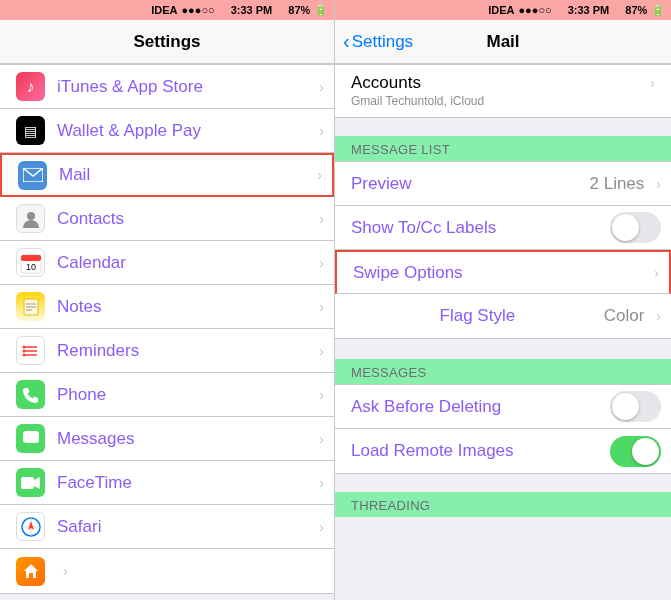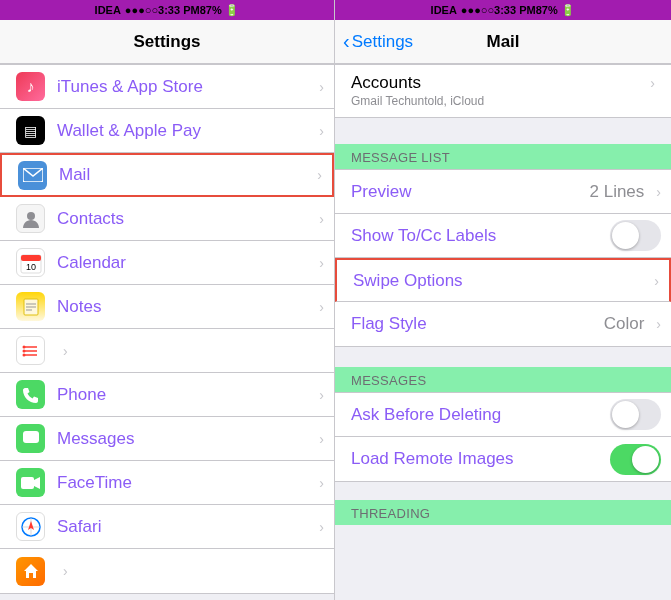--- a/index.html
+++ b/index.html
@@ -8,28 +8,29 @@
       height: 600px;
       font-family: -apple-system, 'Helvetica Neue', sans-serif;
       display: flex;
       overflow: hidden;
       background: #efeff4;
     }
 
     
     .status-bar {
       height: 20px;
-      background: #a21caf;
+      background: #fca5a5;
       display: flex;
       align-items: center;
-      justify-content: center;
+      justify-content: flex-end;
       padding: 0 6px;
       font-size: 11px;
       font-weight: 600;
       color: #000;
+      gap: 16px;
     }
     .status-bar-left { display: flex; align-items: center; gap: 4px; }
     .status-bar-right { display: flex; align-items: center; gap: 4px; }
 
     
     .nav-bar {
       height: 44px;
       background: #f8f8f8;
       border-bottom: 1px solid #c8c7cc;
       display: flex;
@@ -254,20 +255,21 @@
               <div class="list-cell-icon icon-reminders" style="background: rgb(255, 255, 255); border: 1px solid rgb(221, 221, 221);">
                 <svg width="18" height="18" viewBox="0 0 18 18">
                   <line x1="3" y1="5" x2="15" y2="5" stroke="#ff3b30" stroke-width="1.5"></line>
                   <line x1="3" y1="9" x2="15" y2="9" stroke="#ff3b30" stroke-width="1.5"></line>
                   <line x1="3" y1="13" x2="15" y2="13" stroke="#ff3b30" stroke-width="1.5"></line>
                   <circle cx="2" cy="5" r="1.5" fill="#ff3b30"></circle>
                   <circle cx="2" cy="9" r="1.5" fill="#ff3b30"></circle>
                   <circle cx="2" cy="13" r="1.5" fill="#ff3b30"></circle>
                 </svg>
               </div>
+              <span class="list-cell-label">Reminders</span>
               <span class="list-cell-chevron">›</span>
             </div>
             <div class="list-cell">
               <div class="list-cell-icon icon-phone" style="background: rgb(76, 217, 100);">
                 <svg width="18" height="18" viewBox="0 0 18 18">
                   <path d="M3 2h3l1.5 4-2 1.5c1 2 3 4 5 5l1.5-2 4 1.5v3c0 1-1 2-2 2C7 17 1 11 1 4c0-1 1-2 2-2z" fill="#fff"></path>
                 </svg>
               </div>
               <span class="list-cell-label">Phone</span>
               <span class="list-cell-chevron">›</span>
@@ -335,21 +337,21 @@
   <div class="nav-bar" style="background:#f8f8f8;">
     <div class="nav-back">
       <span class="nav-back-chevron">‹</span>
       <span>Settings</span>
     </div>
     <span class="nav-bar-title">Mail</span>
   </div>
 
   <div class="list-container">
     <div id="right-sections-container">
-        <div style="background: #a21caf; border-top: 1px solid rgb(200, 199, 204); border-bottom: 1px solid rgb(200, 199, 204); margin-bottom: 16px;">
+        <div style="background: #a21caf; border-top: 1px solid rgb(200, 199, 204); border-bottom: 1px solid rgb(200, 199, 204); margin-bottom: 8px;">
           <div class="list-cell" style="border-bottom: none; flex-direction: column; align-items: flex-start; padding: 8px 16px; min-height: 52px;">
             <div style="display: flex; width: 100%; align-items: center;">
               <span class="accounts-label">Accounts</span>
               <span class="list-cell-chevron">›</span>
             </div>
             <span class="accounts-subtext">Gmail                                      Techuntold, iCloud</span>
           </div>
         </div>
         <div class="divider-block"></div>
         <div class="section-header">MESSAGE LIST</div>
@@ -362,21 +364,21 @@
           <div class="list-cell" style="border-bottom: 1px solid rgb(200, 199, 204);">
             <span class="list-cell-label">Show To/Cc Labels</span>
             <div class="toggle off">
               <div class="toggle-knob"></div>
             </div>
           </div>
           <div class="list-cell highlighted" style="border-bottom: 1px solid rgb(200, 199, 204);">
             <span class="list-cell-label">Swipe Options</span>
             <span class="list-cell-chevron">›</span>
           </div>
-          <div class="list-cell" style="border-bottom: none;">
+          <div class="list-cell" style="border-bottom: none; text-align: center;">
             <span class="list-cell-label">Flag Style</span>
             <span class="list-cell-value">Color</span>
             <span class="list-cell-chevron">›</span>
           </div>
         </div>
         <div class="divider-block"></div>
         <div class="section-header">MESSAGES</div>
         <div style="background: rgb(255, 255, 255); border-top: 1px solid rgb(200, 199, 204); border-bottom: 1px solid rgb(200, 199, 204); margin-bottom: 8px;">
           <div class="list-cell" style="border-bottom: 1px solid rgb(200, 199, 204);">
             <span class="list-cell-label">Ask Before Deleting</span>

